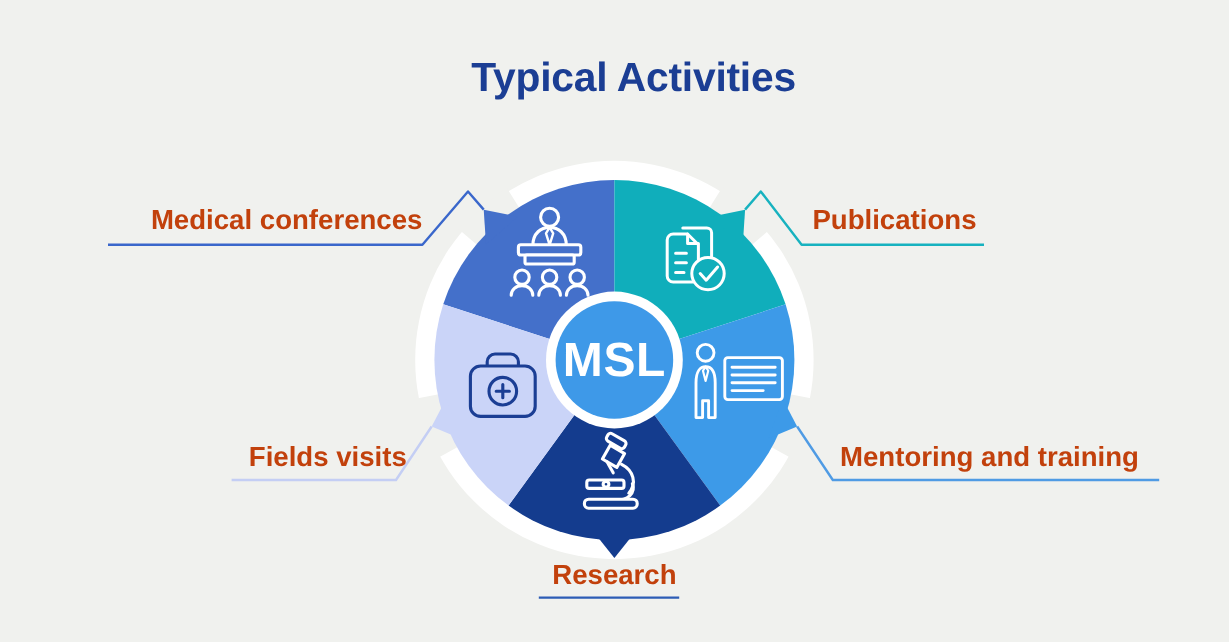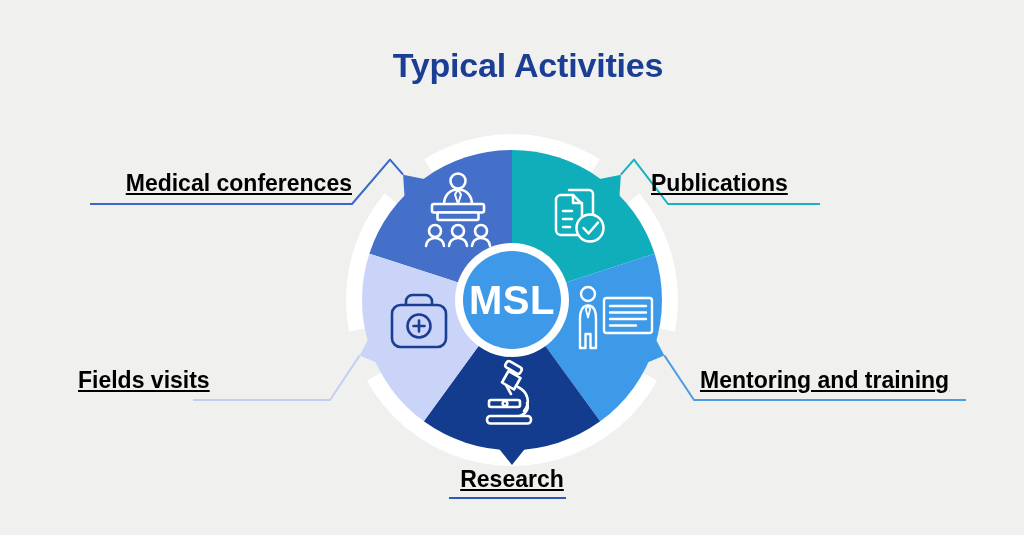--- a/index.html
+++ b/index.html
@@ -7,28 +7,27 @@
     position:relative;width:1024px;height:535px;overflow:hidden;
     background:#f0f1ee;
     font-family:"Liberation Sans","DejaVu Sans",sans-serif;
   }
   .title{
     position:absolute;left:0;top:28px;width:1024px;margin:16px;
     text-align:center;font-size:34px;line-height:43px;font-weight:800;
     letter-spacing:-0.2px;color:#1b3e94;
   }
   .seg-label{
-    position:absolute;font-size:23px;font-weight:800;color:#000000;
+    position:absolute;font-size:23px;font-weight:800;color:#c2410c;
     white-space:nowrap;
-    text-decoration:underline;
   }
   .lbl-medconf{left:40px;top:170px;width:312px;text-align:right;}
-  .lbl-pub{left:651px;top:170px;}
+  .lbl-pub{left:677px;top:170px;}
   .lbl-mentoring{left:700px;top:367px;}
-  .lbl-fields{left:78px;top:367px;width:232px;}
+  .lbl-fields{left:107px;top:367px;width:232px;text-align:right;}
   .lbl-research{left:432px;top:466px;width:160px;text-align:center;}
   .msl-label{
     position:absolute;left:452px;top:279px;width:120px;height:42px;
     line-height:42px;text-align:center;font-size:40px;font-weight:800;
     color:#ffffff;letter-spacing:0.5px;
   }
   svg{position:absolute;left:0;top:0;}
 </style>
 </head>
 <body>

